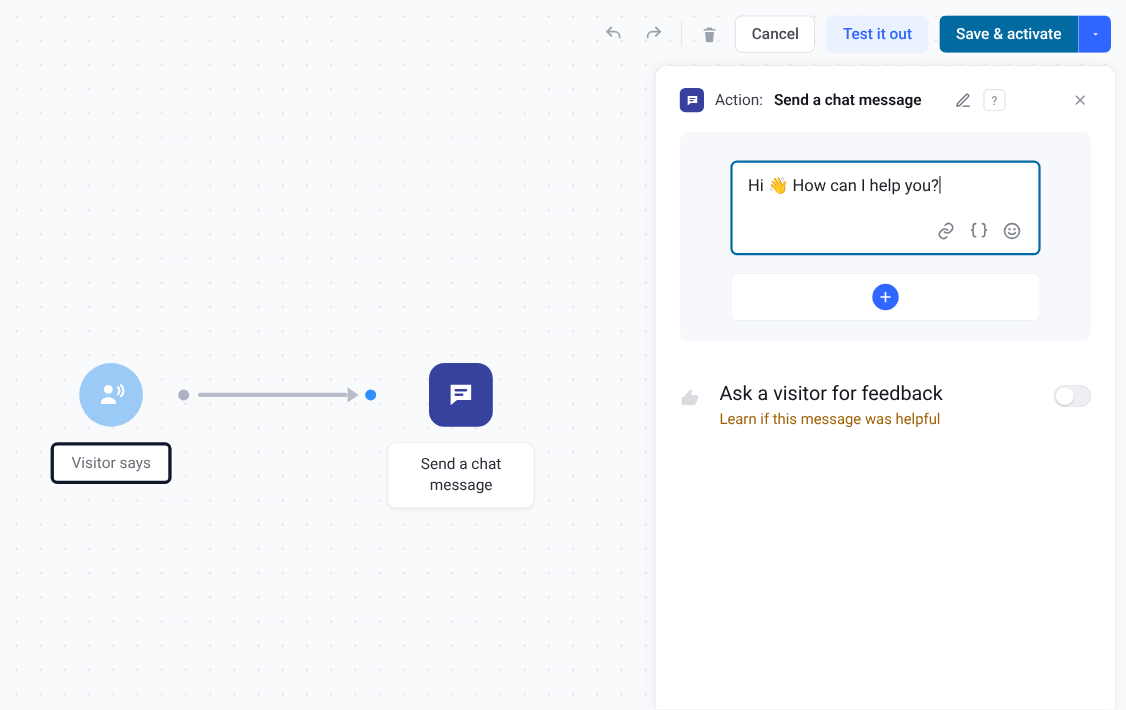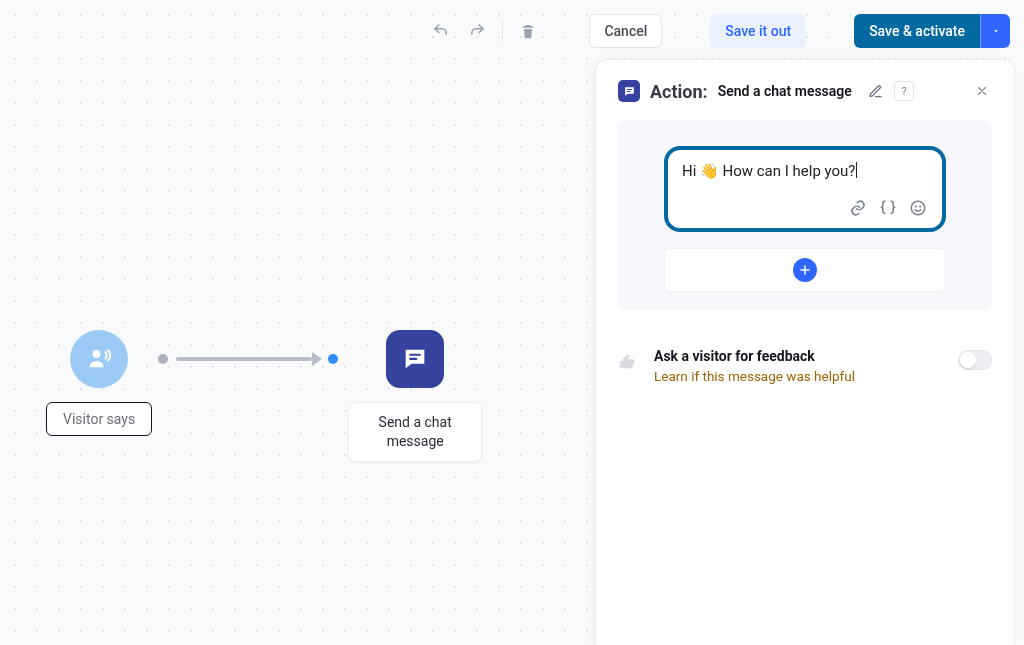--- a/index.html
+++ b/index.html
@@ -20,39 +20,39 @@
     display: flex; align-items: center; gap: 10px;
   }
   .icon-btn {
     width: 26px; height: 26px; display: inline-flex; align-items: center; justify-content: center;
     color: #9aa2ae; border-radius: 4px;
   }
   .divider-v { width: 1px; height: 22px; background: #e6e7ea; margin: 0 2px; }
   .btn {
     height: 34px; padding: 0 14px; border-radius: 6px; font-size: 14px; font-weight: 500;
     display: inline-flex; align-items: center; justify-content: center;
-    border: 1px solid transparent; cursor: pointer; user-select: none; margin-left: 38px;
+    border: 1px solid transparent; cursor: pointer; user-select: none;
   }
   .btn-outline { background: #fff; border-color: #e1e4ea; color: #4a4a55; }
   .btn-soft { background: #eaf1ff; color: #2f66ff; }
   .btn-primary { background: #0369a1; color: #fff; }
   .btn-group { display: inline-flex; }
   .btn-group .btn-primary { border-top-right-radius: 0; border-bottom-right-radius: 0; }
   .btn-caret { width: 30px; border-left: 1px solid rgba(255,255,255,.35); border-top-left-radius:0; border-bottom-left-radius:0; background:#2f66ff; display:inline-flex;align-items:center;justify-content:center; border-top-right-radius:6px;border-bottom-right-radius:6px;}
   .btn-caret svg { fill: #fff; }
 
   
   .flow { position: absolute; top: 330px; left: 46px; display: flex; align-items: flex-start; }
   .node-col { display: flex; flex-direction: column; align-items: center; }
   .visitor-circle {
     width: 58px; height: 58px; border-radius: 50%; background: #9ccaf7;
     display: flex; align-items: center; justify-content: center;
   }
   .label-box {
-    margin-top: 14px; background: #fff; border: 1px solid #0f172a; border-radius: 6px;
+    margin-top: 14px; background: #fff; border: 3px solid #0f172a; border-radius: 6px;
     padding: 8px 16px; font-size: 14px; color: #6d6d78; text-align: left;
   }
   .conn {
     position: relative; width: 186px; height: 58px; display:flex; align-items:center;
   }
   .conn-dot {
     width: 10px; height: 10px; border-radius: 50%;
   }
   .conn-dot.start { background: #aeb1c2; margin-left: 6px; }
   .conn-line { flex:1; height: 4px; background: #b7bccb; margin: 0 0 0 8px; position:relative; border-radius:2px;}
@@ -78,34 +78,34 @@
     box-shadow: -2px 0 12px rgba(16,24,40,.05), 0 0 0 1px #eef0f4;
     display: flex; flex-direction: column;
   }
   .panel-header {
     padding: 20px 22px 16px 22px; display: flex; align-items: center; gap: 10px;
   }
   .panel-header .action-icon-sm {
     width: 22px; height: 22px; border-radius: 5px; background: #36429e;
     display:flex;align-items:center;justify-content:center;
   }
-  .hdr-label { font-size: 18px; color: #3a3b48; font-weight: bold; }
+  .hdr-label { font-size: 14px; color: #3a3b48; }
   .hdr-title { font-size: 14px; color: #14141c; font-weight: 600; }
   .hdr-actions { margin-left:auto; display:flex; align-items:center; gap:8px; }
   .hdr-iconbox { width:22px; height:22px; display:inline-flex;align-items:center;justify-content:center; }
   .hdr-help { width:20px;height:20px;border:1px solid #e1e4ea;border-radius:4px;font-size:11px;color:#7d808e;display:inline-flex;align-items:center;justify-content:center;}
   .hdr-close { margin-left: 48px; color:#8c8f9a; width:20px;height:20px;display:inline-flex;align-items:center;justify-content:center;}
 
   .panel-body { padding: 2px 22px 18px 22px; }
   .editor-well {
     background: #f6f8fc; border-radius: 8px; padding: 26px 46px 18px 46px;
     display:flex; flex-direction:column; align-items:stretch; gap:16px;
   }
   .msg-input {
-    border: 4px solid #0369a1; border-radius: 16px; background:#fff;
+    border: 2px solid #0369a1; border-radius: 6px; background:#fff;
     min-height: 86px; padding: 12px 14px 10px 14px; position:relative;
     display:flex; flex-direction:column;
   }
   .msg-text { flex:1; font-size:15px; color:#212129; outline:none; border:none; resize:none; font-family:inherit; }
   .msg-text .wave { font-size:15px; }
   .msg-text::after { content:""; }
   .caret-blink { display:inline-block; width:1px; height:16px; background:#212129; margin-left:1px; vertical-align:-2px; animation: blink 1s step-end infinite;}
   @keyframes blink { 50% { opacity: 0; } }
   .msg-tools { display:flex; gap:10px; justify-content:flex-end; color:#7b808d; }
   .msg-tools .tool { width:20px; height:20px; display:inline-flex;align-items:center;justify-content:center;}
@@ -113,21 +113,21 @@
     background:#fff; border-radius:6px; height:44px; display:flex;align-items:center;justify-content:center;
     box-shadow: inset 0 0 0 1px #edf0f5;
   }
   .add-btn { width:24px;height:24px;border-radius:50%;background:#2f66ff;display:inline-flex;align-items:center;justify-content:center;}
   .add-btn svg { stroke:#fff; }
 
   .feedback-row {
     display:flex; align-items:flex-start; gap:14px; padding: 20px 22px 0 22px;
   }
   .fb-icon { width:22px; margin-top:2px; color:#b9bdc9; }
-  .fb-title { font-size:14px; font-weight:700; color:#16161e; }
+  .fb-title { font-size:18px; font-weight:400; color:#16161e; }
   .fb-sub { font-size:13.5px; color:#a16207; margin-top:4px; }
   .toggle {
     margin-left:auto; margin-top:2px; width:34px; height:20px; background:#edeff3; border-radius:999px; position:relative;
     box-shadow: inset 0 0 0 1px #e4e6eb;
   }
   .toggle::after{ content:""; position:absolute; left:2px; top:2px; width:16px; height:16px; background:#fff; border-radius:50%; box-shadow:0 1px 2px rgba(0,0,0,.15);}
 </style>
 </head>
 <body>
 
@@ -146,21 +146,21 @@
         <path d="M20 9h-9a6 6 0 0 0-6 6v1"></path>
       </svg>
   </span>
   <span class="divider-v"></span>
   <span class="icon-btn">
     <svg width="16" height="16" viewBox="0 0 24 24" fill="currentColor">
         <path d="M9 3h6l1 2h4v2H4V5h4l1-2zM6 9h12l-1 12a2 2 0 0 1-2 2H9a2 2 0 0 1-2-2L6 9z"></path>
       </svg>
   </span>
   <span class="btn btn-outline">Cancel</span>
-  <span class="btn btn-soft">Save it out</span>
+  <span class="btn btn-soft">Test it out</span>
   <span class="btn-group">
     <span class="btn btn-primary">Save &amp; activate</span>
     <span class="btn-caret">
       <svg width="10" height="10" viewBox="0 0 24 24">
           <path d="M7 10l5 5 5-5z"></path>
         </svg>
     </span>
   </span>
 </div>
 

